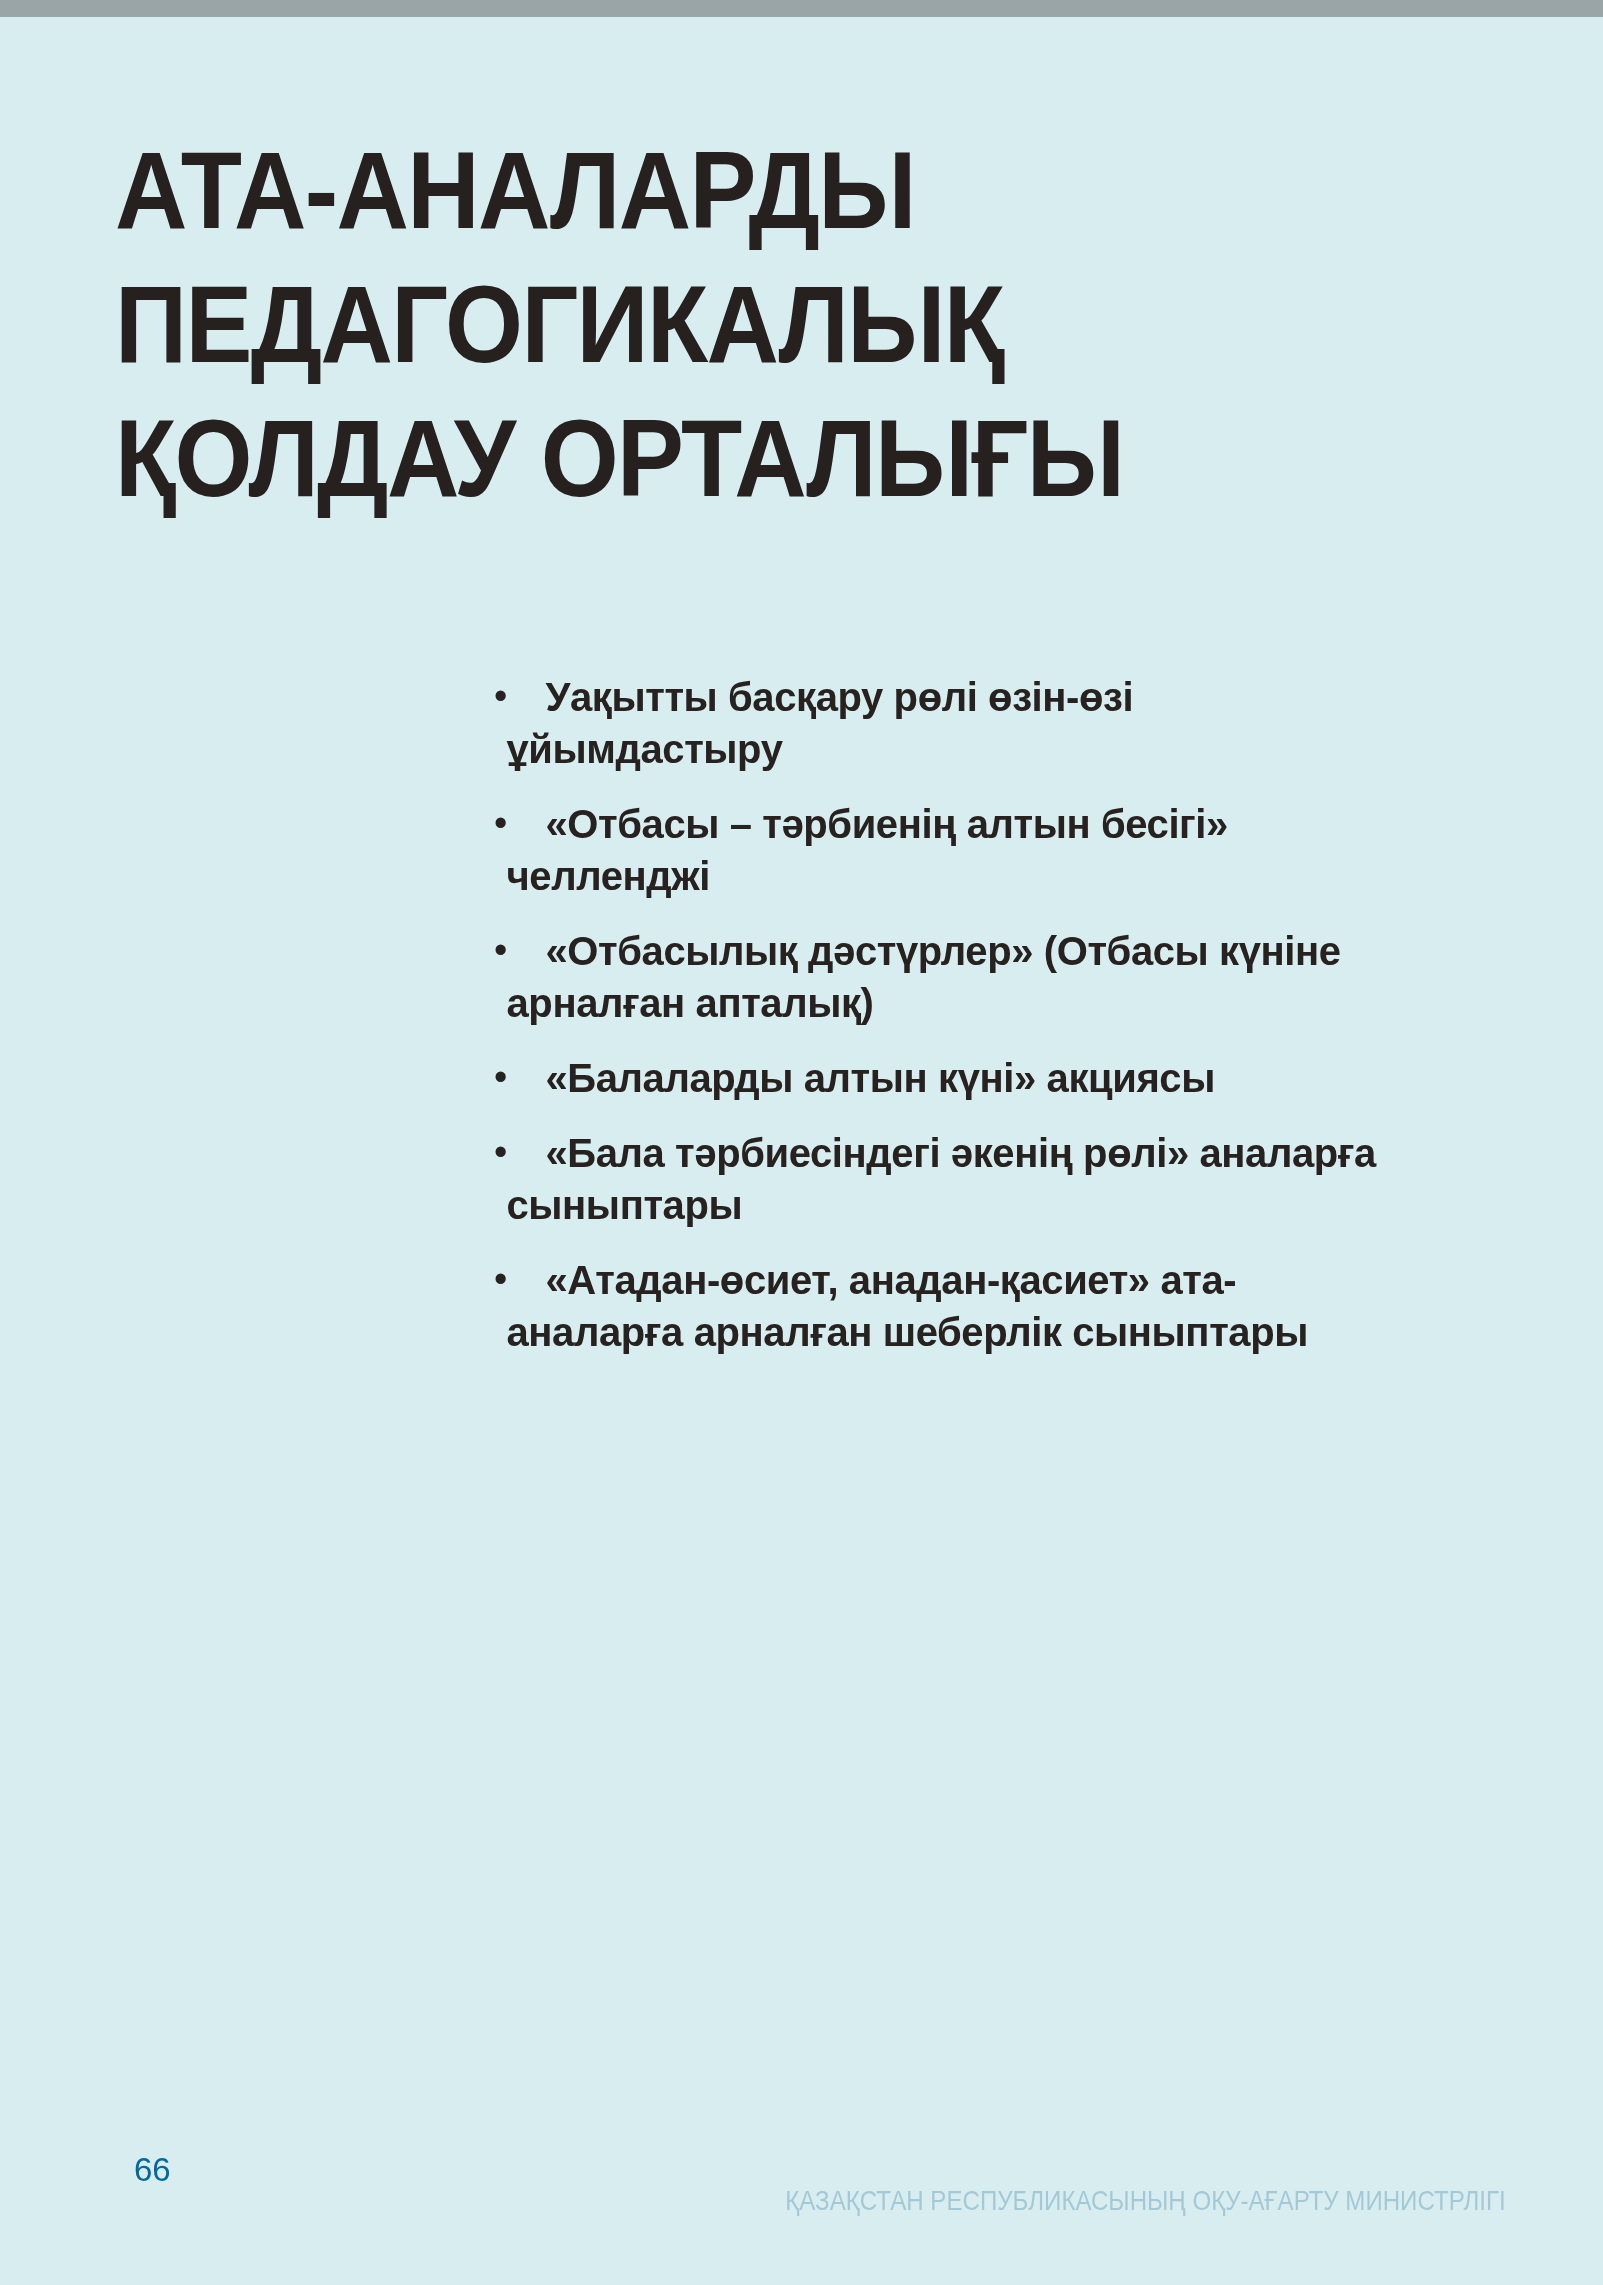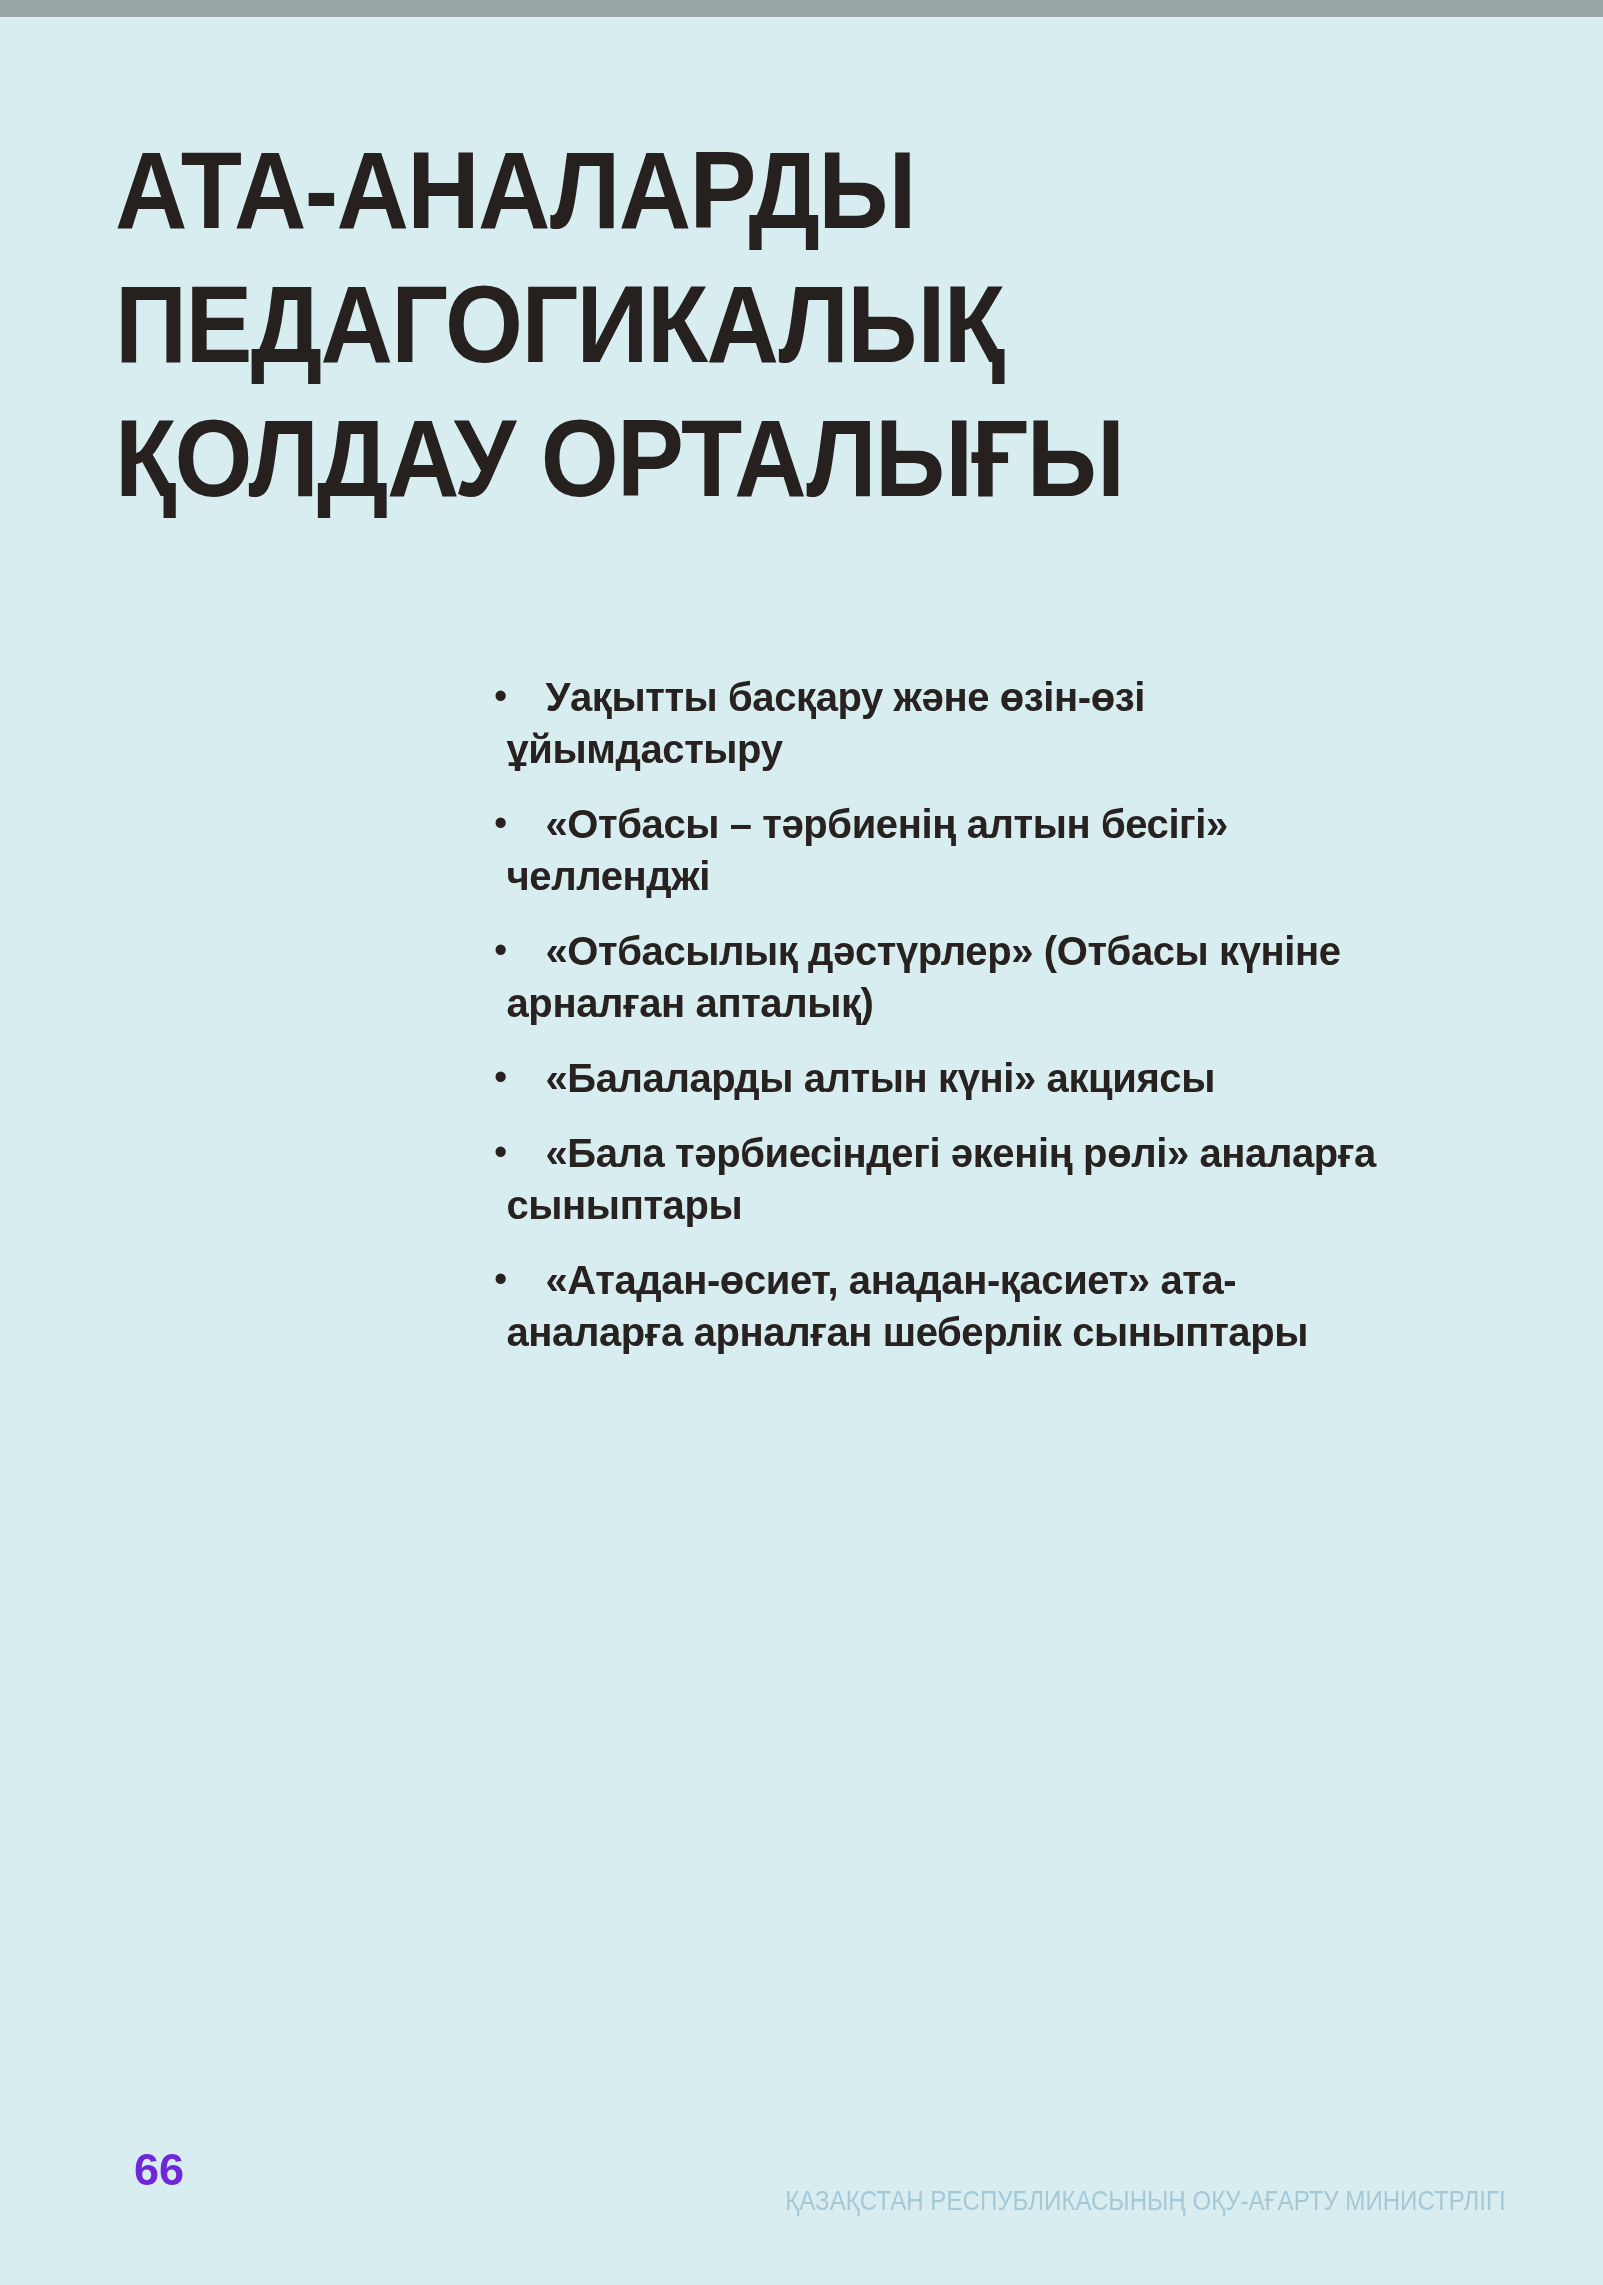--- a/index.html
+++ b/index.html
@@ -58,24 +58,24 @@
   .bullet-item .bullet-text {
     display: block;
     padding-left: 12.5px;
     text-indent: 39px;
     white-space: pre-line;
   }
   .page-number {
     position: absolute;
     left: 134px;
     top: 2130px;
-    font-size: 45px;
+    font-size: 33px;
     line-height: 45px;
-    font-weight: 700;
-    color: #6d28d9;
+    font-weight: 400;
+    color: #0369a1;
   }
   .footer-ministry {
     position: absolute;
     right: 97px;
     top: 2167px;
     font-size: 28px;
     line-height: 34px;
     font-weight: 400;
     letter-spacing: 0px;
     color: #a5c8d6;
@@ -89,21 +89,21 @@
 
 <div class="page">
 
   <h1 class="page-title">АТА-АНАЛАРДЫ
 ПЕДАГОГИКАЛЫҚ
 ҚОЛДАУ ОРТАЛЫҒЫ</h1>
 
   <ul class="bullet-list">
     <li class="bullet-item">
       <span class="dot">•</span>
-      <span class="bullet-text">Уақытты басқару және өзін-өзі
+      <span class="bullet-text">Уақытты басқару рөлі өзін-өзі
 ұйымдастыру</span>
     </li>
     <li class="bullet-item">
       <span class="dot">•</span>
       <span class="bullet-text">«Отбасы – тәрбиенің алтын бесігі»
 челленджі</span>
     </li>
     <li class="bullet-item">
       <span class="dot">•</span>
       <span class="bullet-text">«Отбасылық дәстүрлер» (Отбасы күніне

